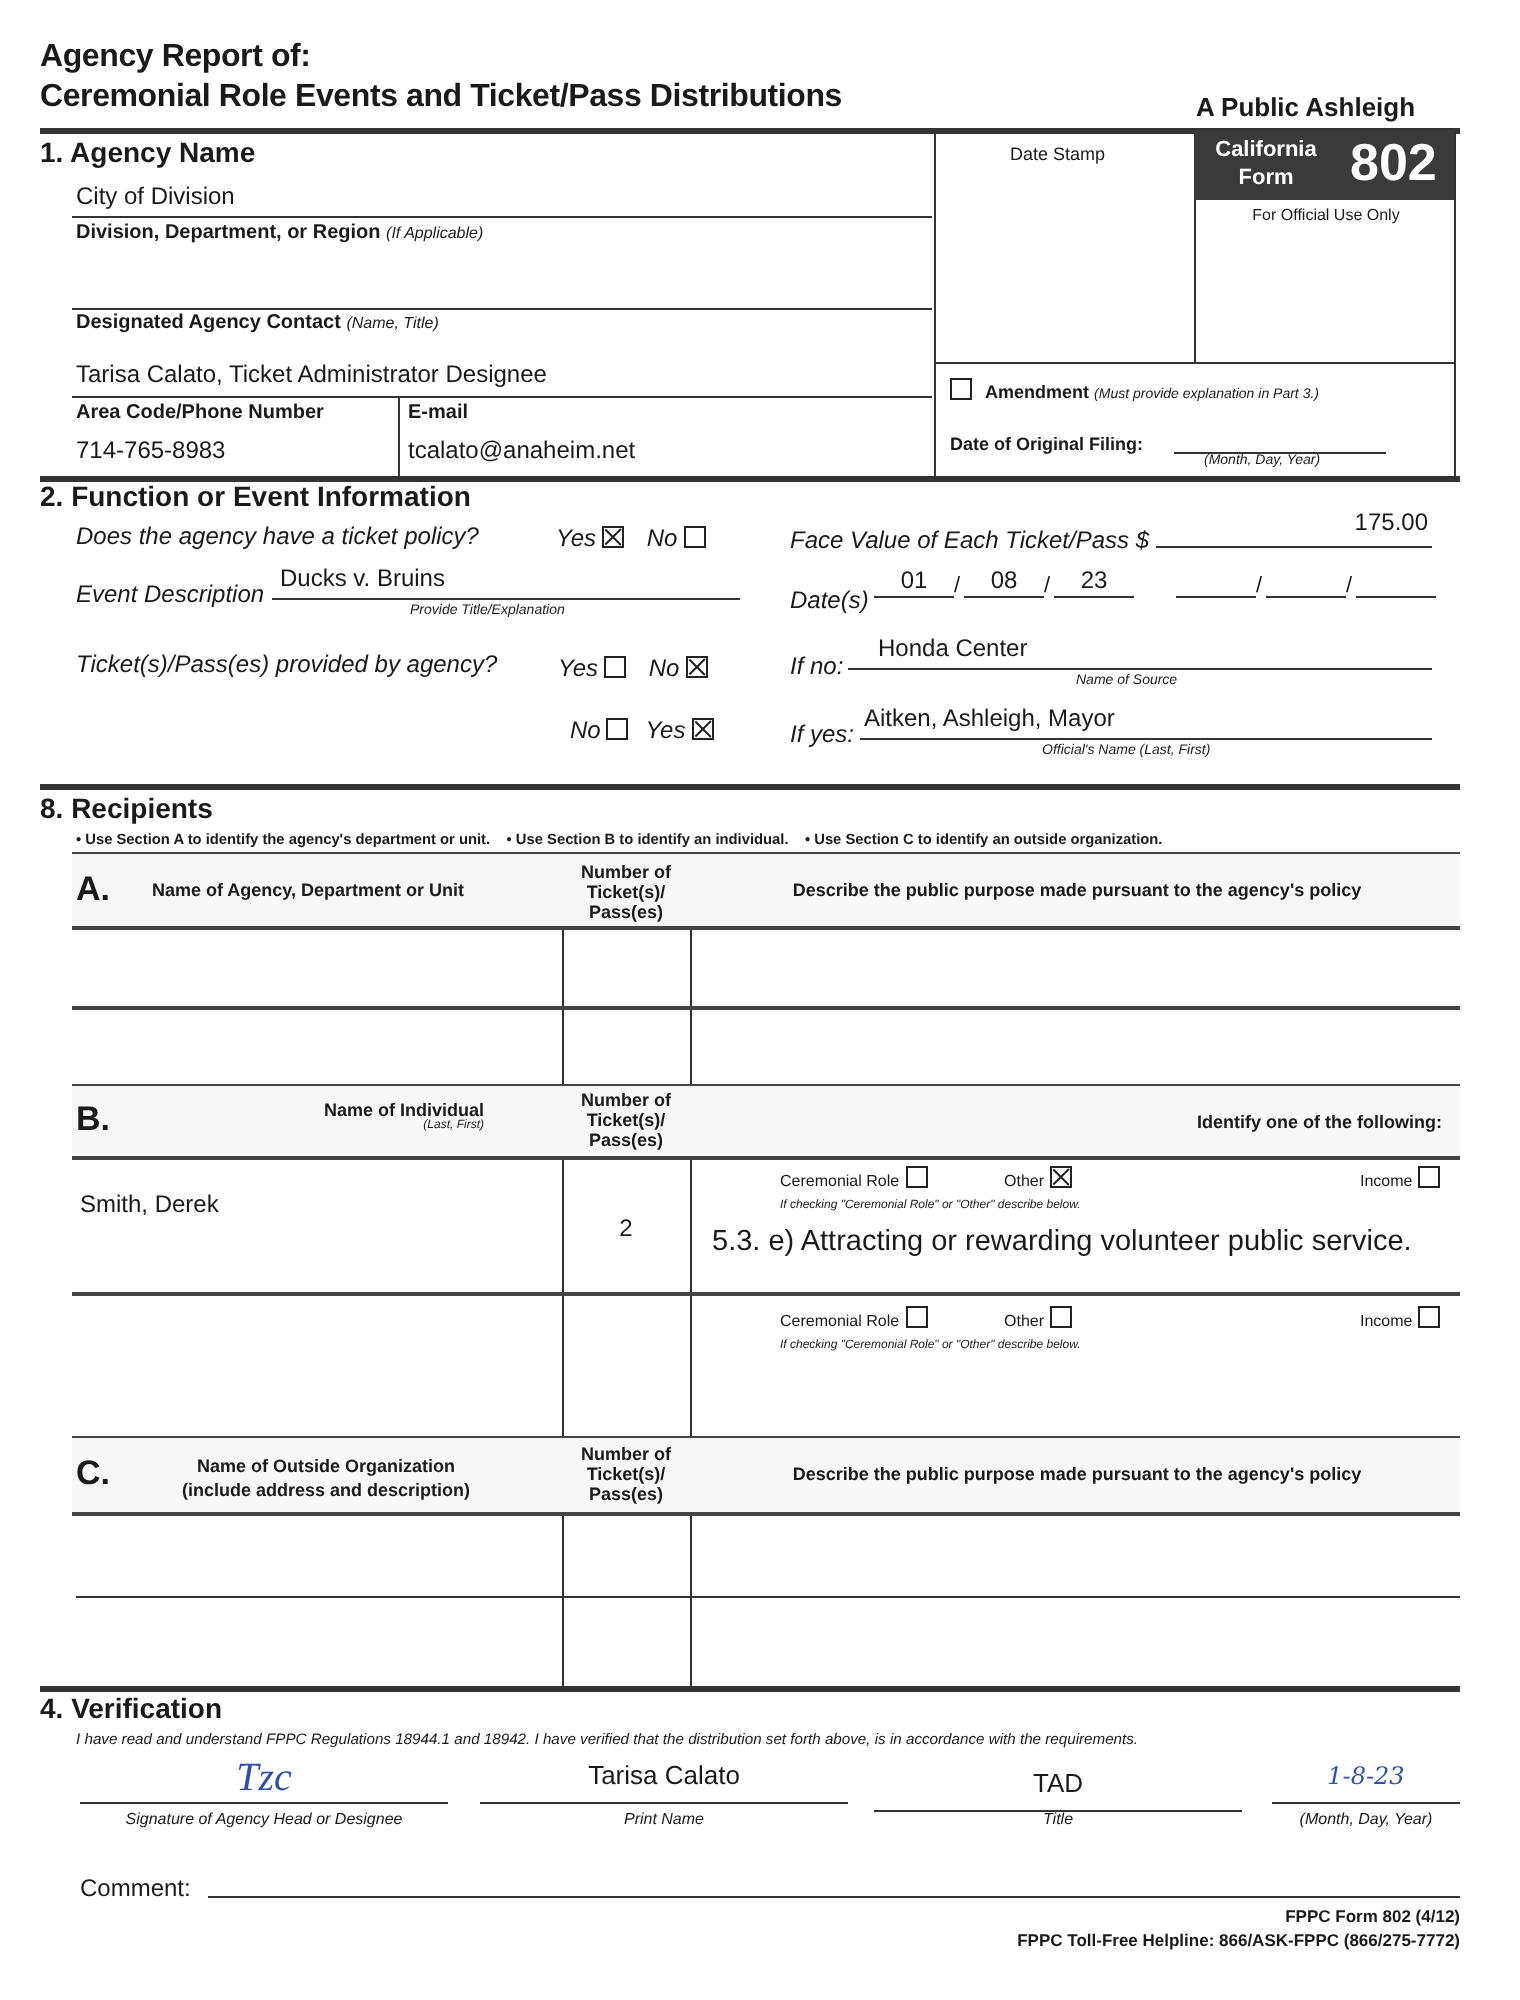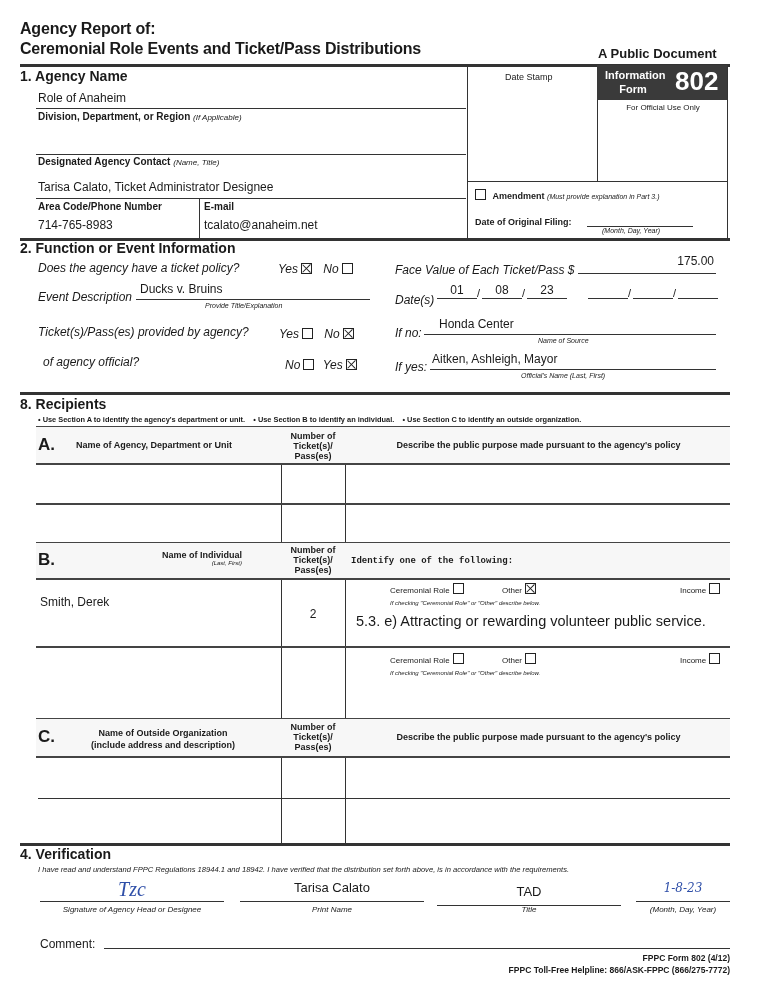--- a/index.html
+++ b/index.html
@@ -28,26 +28,26 @@
     .badge { background: #3a3a3a; color: #fff; }
     .colhdr { font-size: 9px; font-weight: bold; text-align: center; line-height: 10px; }
     .bigletter { font-size: 17px; font-weight: bold; }
     .hand { font-family: "DejaVu Serif", serif; font-style: italic; color: #2f4fa8; }
   </style>
 </head>
 <body>
 
 <div class="abs title" style="left:20px;top:20px;">Agency Report of:</div>
 <div class="abs title" style="left:20px;top:40px;">Ceremonial Role Events and Ticket/Pass Distributions</div>
-<div class="abs" style="left:598px;top:46px;font-size:13px;font-weight:bold;">A Public Document</div>
+<div class="abs" style="left:598px;top:46px;font-size:13px;font-weight:bold;">A Public Ashleigh</div>
 
 <div class="hline thick" style="left:20px;top:64px;width:710px;"></div>
 
 <div class="abs sect" style="left:20px;top:68px;">1. Agency Name</div>
-<div class="abs val" style="left:38px;top:91px;">Role of Anaheim</div>
+<div class="abs val" style="left:38px;top:91px;">City of Division</div>
 <div class="hline" style="left:36px;top:108px;width:430px;"></div>
 <div class="abs lbl" style="left:38px;top:111px;">
   <span>Division, Department, or Region</span> <i>(If Applicable)</i>
 </div>
 <div class="abs" style="left:38px;top:124px;width:426px;height:28px;"></div>
 <div class="hline" style="left:36px;top:154px;width:430px;"></div>
 <div class="abs lbl" style="left:38px;top:156px;">
   <span>Designated Agency Contact</span> <i>(Name, Title)</i>
 </div>
 <div class="abs val" style="left:38px;top:180px;">Tarisa Calato, Ticket Administrator Designee</div>
@@ -56,21 +56,21 @@
 <div class="abs val" style="left:38px;top:218px;">714-765-8983</div>
 <div class="vline" style="left:199px;top:198px;height:40px;"></div>
 <div class="abs lbl" style="left:204px;top:201px;">E-mail</div>
 <div class="abs val" style="left:204px;top:218px;">tcalato@anaheim.net</div>
 
 <div class="vline" style="left:467px;top:64px;height:174px;"></div>
 <div class="abs" style="left:505px;top:72px;font-size:9px;">Date Stamp</div>
 <div class="vline" style="left:597px;top:64px;height:117px;"></div>
 <div class="abs badge" style="left:597px;top:65px;width:130px;height:35px;">
   <div class="abs" style="left:8px;top:3px;font-size:11px;font-weight:bold;text-align:center;width:56px;line-height:14px;">
-    <div>Information</div>
+    <div>California</div>
     <div>Form</div>
   </div>
   <div class="abs" style="left:78px;top:1px;font-size:26px;font-weight:bold;">802</div>
 </div>
 <div class="abs" style="left:598px;top:103px;width:130px;text-align:center;font-size:8px;">For Official Use Only</div>
 <div class="vline" style="left:727px;top:64px;height:174px;"></div>
 <div class="hline" style="left:467px;top:181px;width:261px;"></div>
 <div class="abs" style="left:475px;top:189px;font-size:9px;">
   <span class="cb" style="margin-left:0;"></span>
   <b style="margin-left:4px;">Amendment</b>
@@ -96,21 +96,20 @@
 </div>
 <div class="abs" style="left:205px;top:302px;font-size:7px;font-style:italic;">Provide Title/Explanation</div>
 
 <div class="abs q" style="left:38px;top:325px;">Ticket(s)/Pass(es) provided by agency?</div>
 <div class="abs q" style="left:279px;top:327px;">
   <span>Yes</span><span class="cb"></span>
   <span style="margin-left:8px;">No</span><span class="cb checked"></span>
 </div>
 
 <div class="abs q" style="left:38px;top:355px;line-height:14px;">
-  <div style="padding-left:5px;">of agency official?</div>
 </div>
 <div class="abs q" style="left:285px;top:358px;">
   <span>No</span><span class="cb"></span>
   <span style="margin-left:5px;">Yes</span><span class="cb checked"></span>
 </div>
 
 <div class="abs q" style="left:395px;top:263px;">Face Value of Each Ticket/Pass $</div>
 <div class="abs uline" style="left:578px;top:254px;width:138px;height:20px;text-align:right;">
   <span class="val" style="position:absolute;right:2px;top:0;">175.00</span>
 </div>
@@ -167,21 +166,21 @@
 <div class="abs" style="left:348px;top:506px;width:380px;height:30px;"></div>
 
 <div class="hline med" style="left:36px;top:542px;width:694px;"></div>
 <div class="abs" style="left:36px;top:543px;width:694px;height:35px;background:#f7f7f7;"></div>
 <div class="abs bigletter" style="left:38px;top:550px;">B.</div>
 <div class="abs" style="left:92px;top:550px;width:150px;text-align:right;">
   <div style="font-size:9px;font-weight:bold;">Name of Individual</div>
   <div style="font-size:6px;font-style:italic;">(Last, First)</div>
 </div>
 <div class="abs colhdr" style="left:283px;top:545px;width:60px;">Number of Ticket(s)/ Pass(es)</div>
-<div class="abs" style="left:351px;top:556px;width:383px;text-align:left;font-size:9px;font-weight:bold;font-family:Liberation Mono, monospace;">Identify one of the following:</div>
+<div class="abs" style="left:338px;top:556px;width:383px;text-align:right;font-size:9px;font-weight:bold;">Identify one of the following:</div>
 <div class="hline med" style="left:36px;top:578px;width:694px;"></div>
 
 <div class="abs val" style="left:40px;top:595px;">Smith, Derek</div>
 <div class="abs val" style="left:283px;top:607px;width:60px;text-align:center;">2</div>
 <div class="abs" style="left:390px;top:583px;font-size:8px;">
   <span>Ceremonial Role</span><span class="cb"></span>
 </div>
 <div class="abs" style="left:502px;top:583px;font-size:8px;">
   <span>Other</span><span class="cb checked"></span>
 </div>

